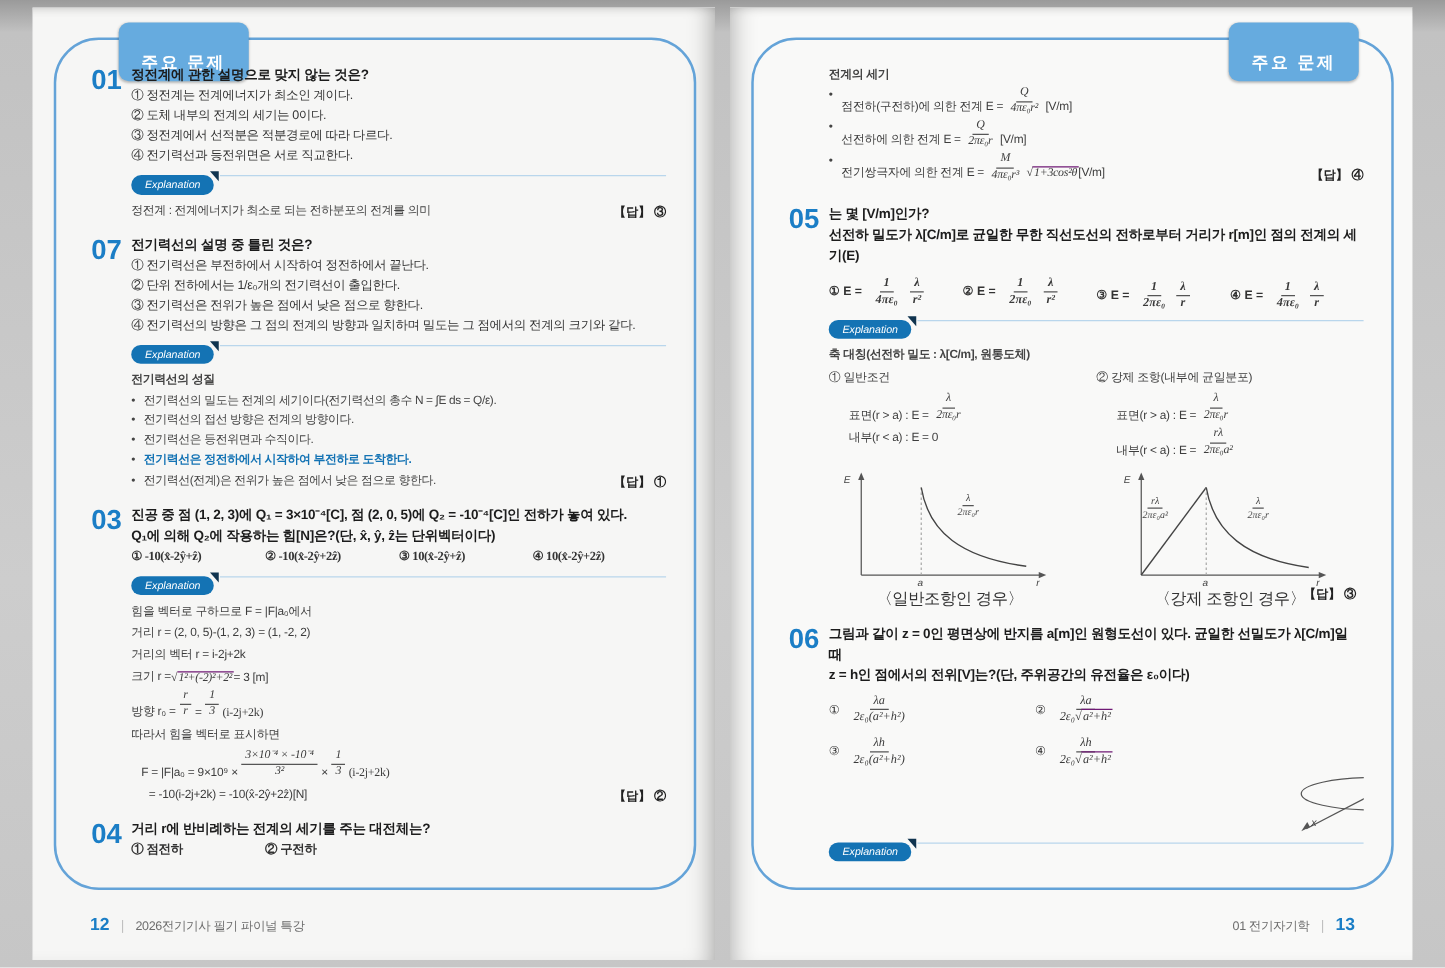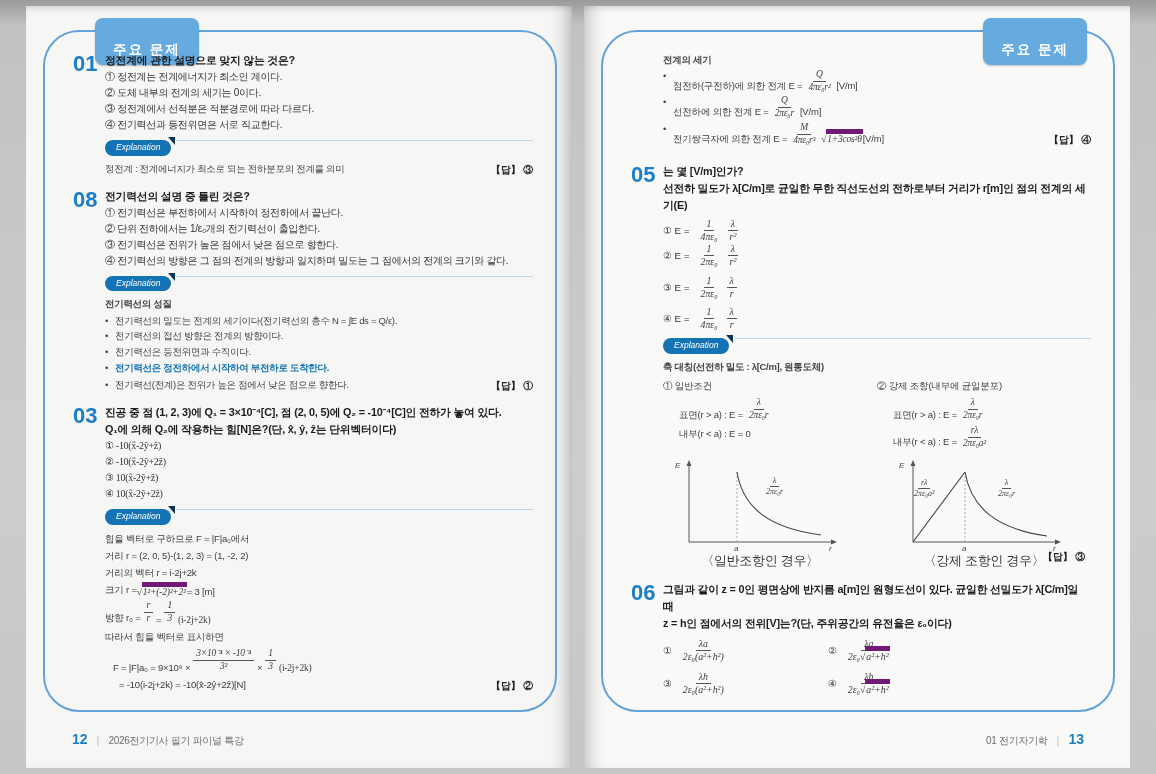--- a/index.html
+++ b/index.html
@@ -20,21 +20,21 @@
     box-shadow:0 1px 2px rgba(0,0,0,.25);}
   .badge-l{left:50px;}
   .badge-r{right:26px;}
   .content{position:absolute;left:28px;right:22px;top:20px;bottom:8px;overflow:hidden;}
 
   .q{display:flex;gap:7px;margin-bottom:11px;}
   .qn{color:#1b7ec6;font-weight:bold;font-size:22px;width:25px;flex:0 0 25px;line-height:1.1;}
   .qb{flex:1;min-width:0;}
   .qt{font-weight:bold;font-size:10.8px;color:#1c1c1c;line-height:1.55;letter-spacing:-0.2px;}
   .opt{font-size:10px;line-height:1.62;color:#333;letter-spacing:-0.3px;}
-  .optgrid{display:grid;grid-template-columns:1fr;}
+  .optgrid{display:grid;grid-template-columns:1fr 1fr 1fr 1fr;font-weight:bold;}
 
   .exp-head{display:flex;align-items:flex-start;margin:7px 0 5px;}
   .exp-badge{background:#1473b4;color:#fff;font-size:8.5px;font-style:italic;
     padding:2px 11px 3px;border-radius:8px;position:relative;line-height:1.2;}
   .exp-badge::after{content:'';position:absolute;right:-4px;top:-3px;width:0;height:0;
     border-left:7px solid transparent;border-top:8px solid #10344f;}
   .exp-rule{flex:1;height:1px;background:#b9d6ec;margin-left:5px;}
   .exp-title{font-size:9.5px;font-weight:bold;color:#444;line-height:1.7;letter-spacing:-0.3px;}
   .exp-body{font-size:9.5px;color:#444;line-height:1.7;letter-spacing:-0.3px;}
   .bul{display:flex;font-size:9.5px;color:#444;line-height:1.55;letter-spacing:-0.3px;margin:1px 0;}
@@ -45,21 +45,21 @@
   .ans{font-size:9.8px;color:#222;font-weight:bold;white-space:nowrap;padding-left:10px;}
 
   .m{font-size:9.5px;color:#3d3d3d;line-height:1.8;letter-spacing:-0.2px;}
   .serif, .frac, .sqrt, .omark-val{font-family:"Liberation Serif",serif;}
   .frac{display:inline-flex;flex-direction:column;align-items:center;vertical-align:middle;
     line-height:1.25;margin:0 3px;text-align:center;font-style:italic;}
   .frac .fn{padding:0 3px;border-bottom:1px solid #555;display:block;}
   .frac .fd{padding:0 3px;display:block;white-space:nowrap;}
   .sqrt{white-space:nowrap;font-style:italic;}
   .sqrt .rs{font-style:normal;}
-  .sqrt .rad{border-top:5px solid #701a75;padding:0 1px;}
+  .sqrt .rad{border-top:1px solid #701a75;padding:0 1px;}
   .mathline{display:flex;align-items:flex-end;margin:3px 0;font-size:9.5px;color:#3d3d3d;letter-spacing:-0.2px;white-space:nowrap;}
 
   .cols{display:grid;grid-template-columns:1fr 1fr;margin-top:2px;}
   .indent{padding-left:16px;}
 
   .graphs{display:flex;gap:46px;margin-top:4px;position:relative;padding-left:8px;}
   .gwrap{position:relative;width:178px;}
   .gcap{text-align:center;font-size:13px;color:#333;letter-spacing:-0.3px;margin-top:0px;}
   .glabel{position:absolute;font-size:8px;color:#444;}
   .glabel .frac{margin:0;}
@@ -101,21 +101,21 @@
               <span class="exp-rule"></span>
             </div>
             <div class="ansrow">
               <div class="exp-body">정전계 : 전계에너지가 최소로 되는 전하분포의 전계를 의미</div>
               <div class="ans">【답】 ③</div>
             </div>
           </div>
         </div>
 
         <div class="q">
-          <div class="qn">08</div>
+          <div class="qn">07</div>
           <div class="qb">
             <div class="qt">전기력선의 설명 중 틀린 것은?</div>
             <div class="opt">① 전기력선은 부전하에서 시작하여 정전하에서 끝난다.</div>
             <div class="opt">② 단위 전하에서는 1/ε₀개의 전기력선이 출입한다.</div>
             <div class="opt">③ 전기력선은 전위가 높은 점에서 낮은 점으로 향한다.</div>
             <div class="opt">④ 전기력선의 방향은 그 점의 전계의 방향과 일치하며 밀도는 그 점에서의 전계의 크기와 같다.</div>
             <div class="exp-head">
               <span class="exp-badge">Explanation</span>
               <span class="exp-rule"></span>
             </div>

